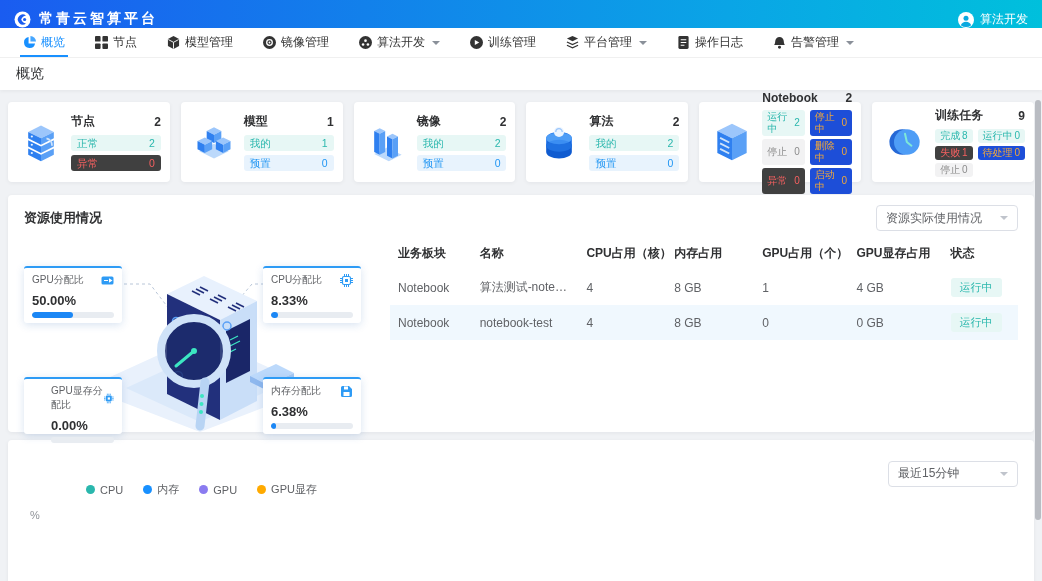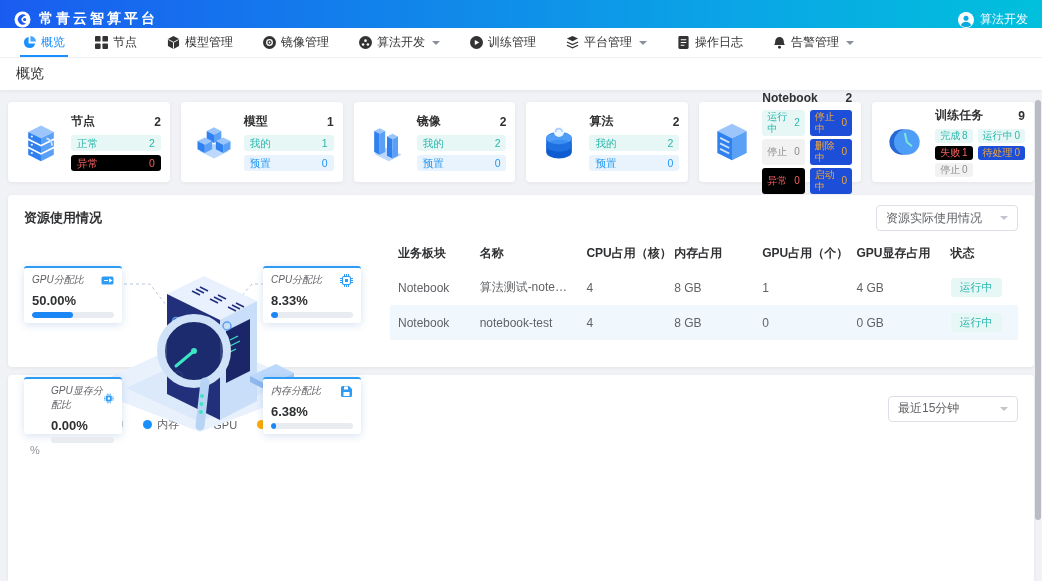--- a/index.html
+++ b/index.html
@@ -31,44 +31,44 @@
   .stat-card { flex:1; min-width:0; background:#fff; border-radius:4px; height:80px;
     box-shadow:0 1px 4px rgba(0,21,41,0.06); display:flex; align-items:center; padding:8px 9px; gap:6px; cursor:pointer; }
   .stat-icon { width:48px; flex:0 0 48px; display:flex; align-items:center; justify-content:center; }
   .stat-body { flex:1; min-width:0; display:flex; flex-direction:column; }
   .stat-head { display:flex; justify-content:space-between; align-items:center; font-weight:bold; font-size:12px; color:#303133; margin-bottom:5px; }
   .stat-items { display:grid; grid-auto-flow:column; grid-template-rows:repeat(2,auto); gap:4px 5px; }
   .stat-items.rows-3 { grid-template-rows:repeat(3,auto); gap:3px 5px; }
   .chip { display:flex; justify-content:space-between; align-items:center; padding:2px 6px; border-radius:3px; font-size:10.5px; line-height:12px; }
   .rows-3 .chip { padding:1px 5px; font-size:10px; }
   .tone-teal   { background:#e7f7f5; color:#2ab7ad; }
-  .tone-red    { background:#000000; color:#f56060; }
+  .tone-red    { background:#404040; color:#f56060; }
   .tone-blue   { background:#e8f3fd; color:#2196f3; }
   .tone-gray   { background:#f2f2f3; color:#8c8c8c; }
   .tone-orange { background:#1d4ed8; color:#f0a73a; }
 
   
   .panel { margin-top:13px; background:#fff; border-radius:4px; box-shadow:0 1px 4px rgba(0,21,41,0.06); padding:10px 16px; }
   .panel-head { display:flex; justify-content:space-between; align-items:center; }
   .panel-title { font-weight:bold; font-size:13px; color:#303133; }
   .select { border:1px solid #dcdfe6; border-radius:4px; height:26px; width:142px; display:flex; align-items:center;
     justify-content:space-between; padding:0 9px; color:#606266; font-size:12px; background:#fff; cursor:pointer; }
   .select .caret { border-top-color:#c0c4cc; }
 
-  .res-card { height:172px; }
+  .res-card { height:237px; }
   .res-body { display:flex; margin-top:5px; }
   .illu-panel { width:352px; flex:0 0 352px; position:relative; height:196px; }
   .illu-panel svg.scene { position:absolute; left:0; top:0; }
   .gauge-card { position:absolute; width:98px; height:57px; background:#fff; border-radius:3px;
     box-shadow:0 2px 8px rgba(38,100,180,0.18); border-top:2px solid #2e9bf5; padding:5px 8px 0; z-index:2; }
   .gauge-card.tl { left:0;   top:30px; }
   .gauge-card.tr { left:239px; top:30px; }
   .gauge-card.bl { left:0;   top:141px;padding-left:27px; }
   .gauge-card.br { left:239px; top:141px; }
-  .gauge-label { display:flex; justify-content:space-between; align-items:center; font-size:10px; color:#606266;font-style:italic; }
+  .gauge-label { display:flex; justify-content:space-between; align-items:center; font-size:10px; color:#606266; }
   .gauge-value { font-weight:bold; font-size:13px; color:#303133; margin:6px 0 4px; }
   .gauge-track { height:6px; background:#e8ecf1; border-radius:3px; overflow:hidden; }
   .gauge-fill  { height:100%; background:#1b87f5; border-radius:3px; }
 
   .res-table-wrap { flex:1; min-width:0; margin-left:14px; }
   table { width:100%; border-collapse:collapse; font-size:12px; table-layout:fixed; }
   th { text-align:left; font-weight:bold; color:#303133; padding:9px 8px 8px; white-space:nowrap; }
   td { padding:8px 8px; color:#606266; white-space:nowrap; overflow:hidden; text-overflow:ellipsis; }
   tr.striped { background:#f0f8fe; }
   .badge { display:inline-block; background:#e7f7f5; color:#2ab7ad; padding:2px 9px; border-radius:3px; font-size:11px; }

